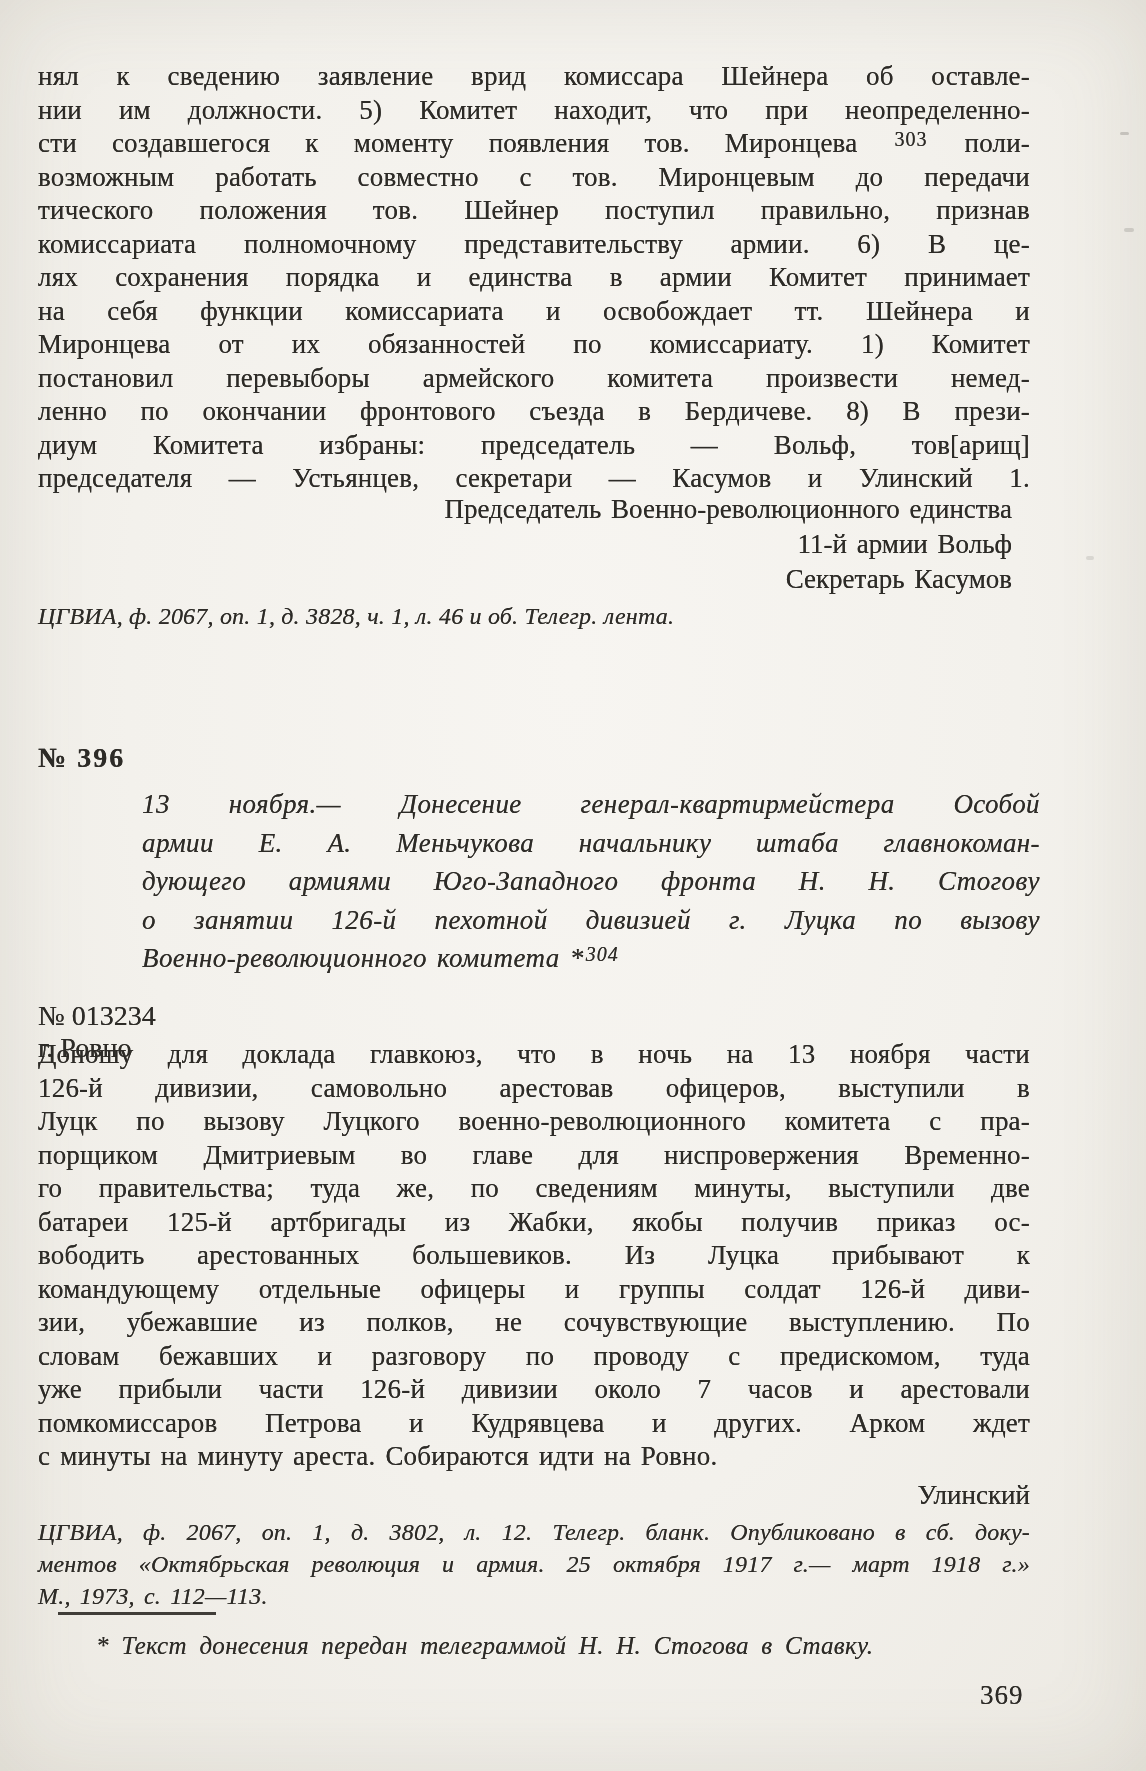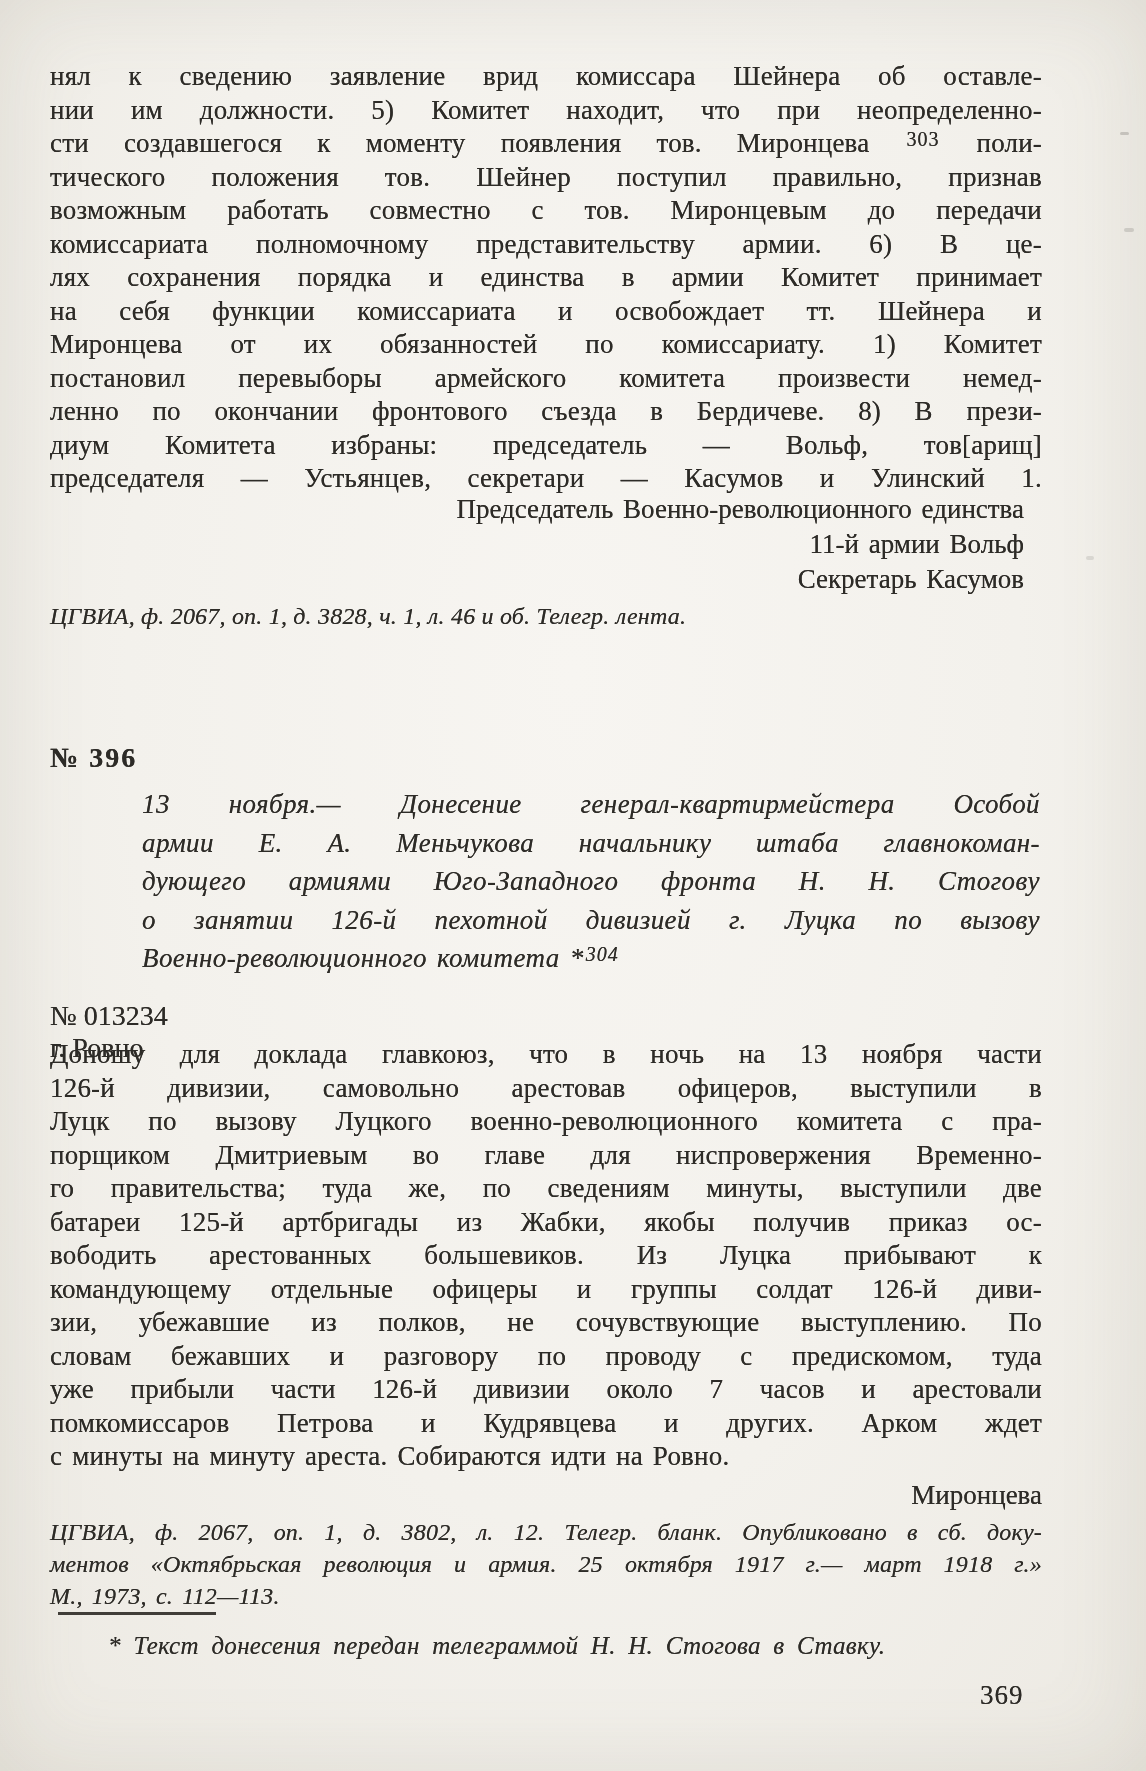--- a/index.html
+++ b/index.html
@@ -7,21 +7,21 @@
     width:1146px;height:1771px;
     background:#e8e5df;
     font-family:"Liberation Serif","DejaVu Serif",serif;
   }
   #sheet{
     position:relative;width:1146px;height:1771px;overflow:hidden;
     background:radial-gradient(ellipse at 50% 38%, #f7f5f1 0%, #f3f1ec 55%, #ece9e2 100%);
     box-shadow:inset 0 0 90px rgba(120,110,92,0.14);
     color:#2d2b27;
   }
-  .sec{position:absolute;left:50px;width:992px;font-family:Liberation Serif, serif;}
+  .sec{position:absolute;left:38px;width:992px;font-family:Liberation Serif, serif;}
   .body-text{font-size:27px;line-height:33.5px;letter-spacing:0.2px;
     text-shadow:0 0 0.5px rgba(45,42,38,0.85);}
   .jline{text-align:justify;text-align-last:justify;}
   .pline{text-align:left;word-spacing:3px;}
   sup.ref{font-size:20px;line-height:0;vertical-align:6px;letter-spacing:1px;padding:0 2px;}
   .sig-block{text-align:right;font-size:27px;line-height:35px;word-spacing:3px;
     text-shadow:0 0 0.5px rgba(45,42,38,0.85);}
   .src{font-style:italic;font-size:24px;line-height:32px;letter-spacing:0.2px;
     text-shadow:0 0 0.4px rgba(45,42,38,0.8);}
   .doc-num-heading{font-weight:bold;font-size:28px;letter-spacing:2px;
@@ -39,22 +39,22 @@
 </style>
 </head>
 <body>
 
 <div id="sheet">
 
   <div class="sec body-text" style="top:60px;">
     <div class="jline">нял к сведению заявление врид комиссара Шейнера об оставле-</div>
     <div class="jline">нии им должности. 5) Комитет находит, что при неопределенно-</div>
     <div class="jline"><span>сти создавшегося к моменту появления тов. Миронцева</span> <sup class="ref">303</sup> <span>поли-</span></div>
+    <div class="jline">возможным работать совместно с тов. Миронцевым до передачи</div>
     <div class="jline">тического положения тов. Шейнер поступил правильно, признав</div>
-    <div class="jline">возможным работать совместно с тов. Миронцевым до передачи</div>
     <div class="jline">комиссариата полномочному представительству армии. 6) В це-</div>
     <div class="jline">лях сохранения порядка и единства в армии Комитет принимает</div>
     <div class="jline">на себя функции комиссариата и освобождает тт. Шейнера и</div>
     <div class="jline">Миронцева от их обязанностей по комиссариату. 1) Комитет</div>
     <div class="jline">постановил перевыборы армейского комитета произвести немед-</div>
     <div class="jline">ленно по окончании фронтового съезда в Бердичеве. 8) В прези-</div>
     <div class="jline">диум Комитета избраны: председатель — Вольф, тов[арищ]</div>
     <div class="jline">председателя — Устьянцев, секретари — Касумов и Улинский 1.</div>
   </div>
 
@@ -95,21 +95,21 @@
     <div class="jline">вободить арестованных большевиков. Из Луцка прибывают к</div>
     <div class="jline">командующему отдельные офицеры и группы солдат 126-й диви-</div>
     <div class="jline">зии, убежавшие из полков, не сочувствующие выступлению. По</div>
     <div class="jline">словам бежавших и разговору по проводу с предискомом, туда</div>
     <div class="jline">уже прибыли части 126-й дивизии около 7 часов и арестовали</div>
     <div class="jline">помкомиссаров Петрова и Кудрявцева и других. Арком ждет</div>
     <div class="pline">с минуты на минуту ареста. Собираются идти на Ровно.</div>
   </div>
 
   <div class="sec sig-block" style="top:1478px;">
-    <div>Миронцева</div>
+    <div>Улинский</div>
   </div>
 
   <div class="sec src" style="top:1516px;">
     <div class="jline">ЦГВИА, ф. 2067, оп. 1, д. 3802, л. 12. Телегр. бланк. Опубликовано в сб. доку-</div>
     <div class="jline">ментов «Октябрьская революция и армия. 25 октября 1917 г.— март 1918 г.»</div>
     <div class="pline">М., 1973, с. 112—113.</div>
   </div>
 
   <div class="rule"></div>
 

